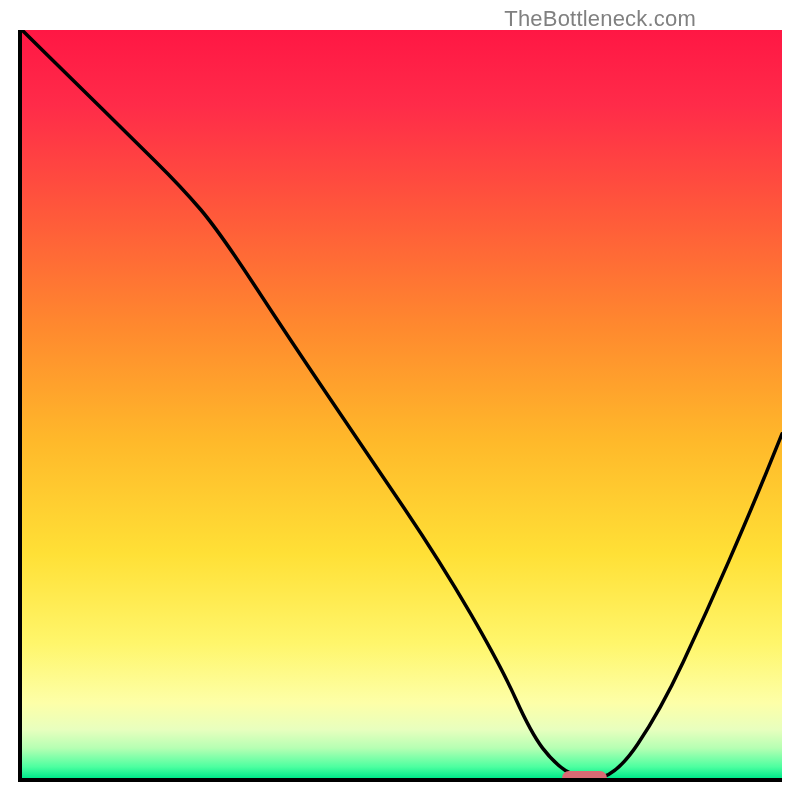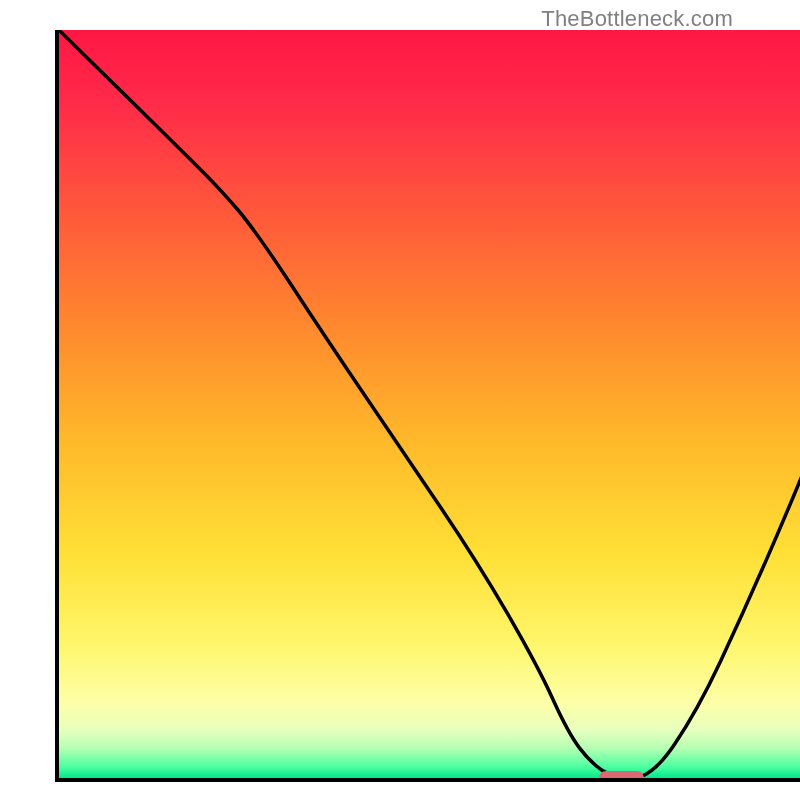--- a/index.html
+++ b/index.html
@@ -9,21 +9,20 @@
     height: 800px;
     overflow: hidden;
     background: #fff;
     font-family: Arial, Helvetica, sans-serif;
   }
   .outer {
     position: relative;
     width: 708px;
     height: 800px;
     box-sizing: border-box;
-    margin-left: 37px;
   }
   .attribution {
     position: absolute;
     top: 6px;
     right: 12px;
     color: #808080;
     font-size: 22px;
     font-weight: 500;
     letter-spacing: 0.2px;
   }

